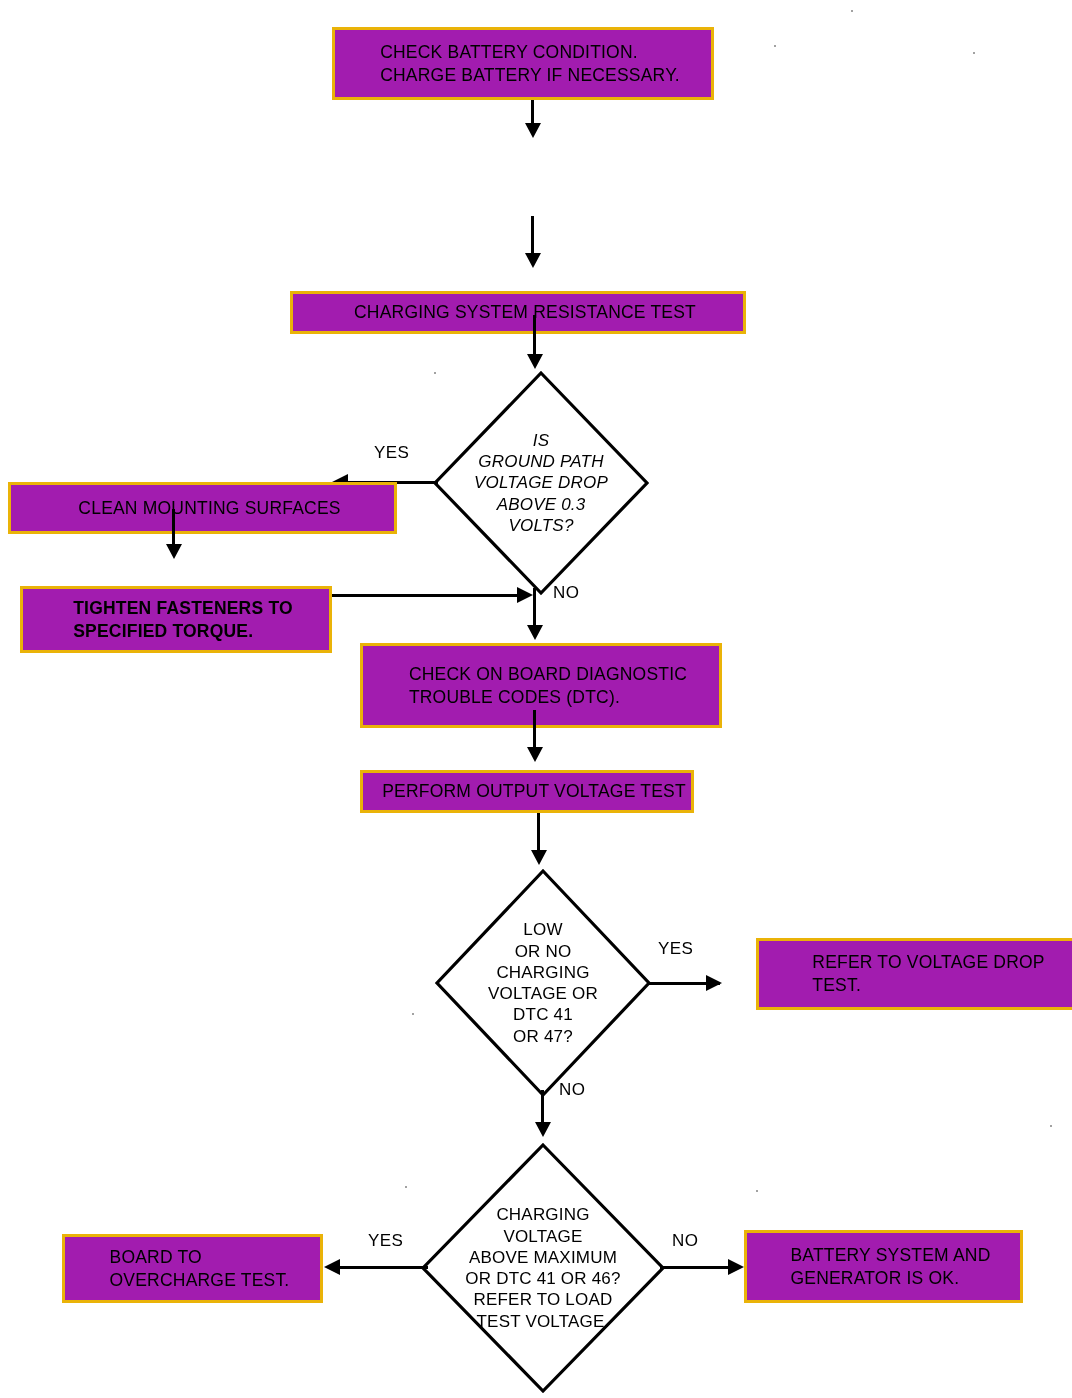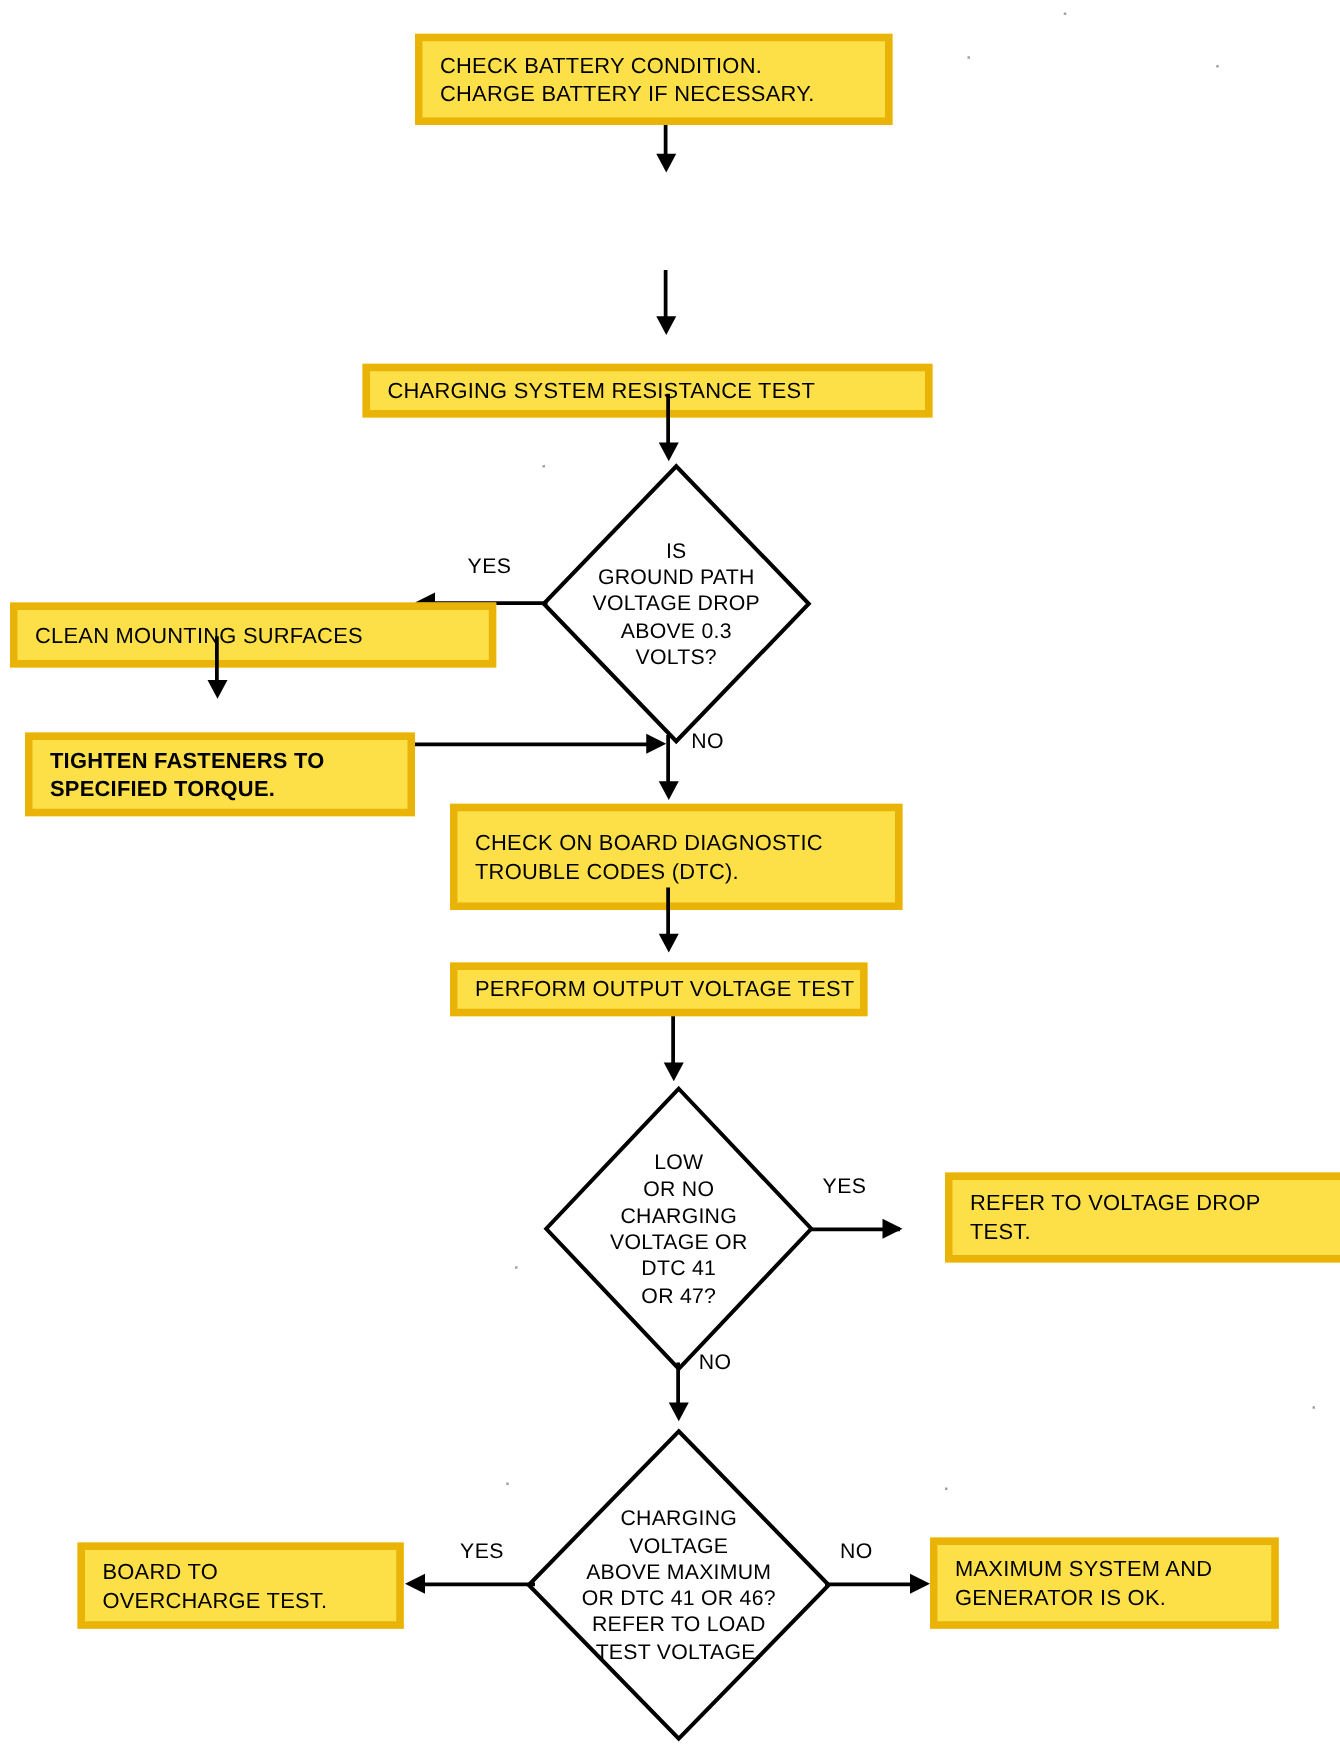--- a/index.html
+++ b/index.html
@@ -12,25 +12,25 @@
     position:relative;
     width:1072px;
     height:1398px;
     background:#ffffff;
     overflow:hidden;
   }
   
   .box{
     position:absolute;
     box-sizing:border-box;
-    border:6px solid #eab308;
-    background:#fde047;
+    border:3px solid #eab308;
+    background:#a21caf;
     display:flex;
     align-items:center;
-    justify-content:flex-start;
+    justify-content:center;
   }
   .box .txt{
     padding-left:14px;
     font-size:17.5px;
     line-height:1.30;
     letter-spacing:0.2px;
     white-space:pre-line;
     text-align:left;
   }
   
@@ -102,21 +102,21 @@
   <div class="vline" style="left:531px;top:216px;height:40px;"></div>
   <div class="arrow-d" style="left:525px;top:253px;"></div>
 
   <div class="box" style="left:290px;top:272px;width:456px;height:43px;margin-top:19px;">
     <span class="txt">CHARGING SYSTEM RESISTANCE TEST</span>
   </div>
 
   <div class="vline" style="left:533px;top:315px;height:42px;"></div>
   <div class="arrow-d" style="left:527px;top:354px;"></div>
 
-  <div class="diamond" style="left:432px;top:370px;width:218px;height:226px;">
+  <div class="diamond" style="left:432px;top:370px;width:218px;height:226px;font-style:italic;">
     <svg class="shape" viewBox="0 0 218 226" preserveAspectRatio="none">
       <polygon points="109,3 215,113 109,223 3,113" fill="#ffffff" stroke="#000000" stroke-width="3.2"></polygon>
     </svg>
     <span class="dtxt">IS
 GROUND PATH
 VOLTAGE DROP
 ABOVE 0.3
 VOLTS?</span>
   </div>
 
@@ -202,21 +202,21 @@
   <div class="box" style="left:62px;top:1234px;width:261px;height:69px;">
     <span class="txt">BOARD TO
 OVERCHARGE TEST.</span>
   </div>
 
   <div class="hline" style="left:660px;top:1266px;width:70px;"></div>
   <div class="arrow-r" style="left:728px;top:1259px;"></div>
   <span class="edgelabel" style="left:672px;top:1231px;">NO</span>
 
   <div class="box" style="left:744px;top:1230px;width:279px;height:73px;">
-    <span class="txt">MAXIMUM SYSTEM AND
+    <span class="txt">BATTERY SYSTEM AND
 GENERATOR IS OK.</span>
   </div>
 
   <div class="speck" style="left:851px;top:10px;"></div>
   <div class="speck" style="left:774px;top:45px;"></div>
   <div class="speck" style="left:973px;top:52px;"></div>
   <div class="speck" style="left:434px;top:372px;"></div>
   <div class="speck" style="left:412px;top:1013px;"></div>
   <div class="speck" style="left:405px;top:1186px;"></div>
   <div class="speck" style="left:756px;top:1190px;"></div>

